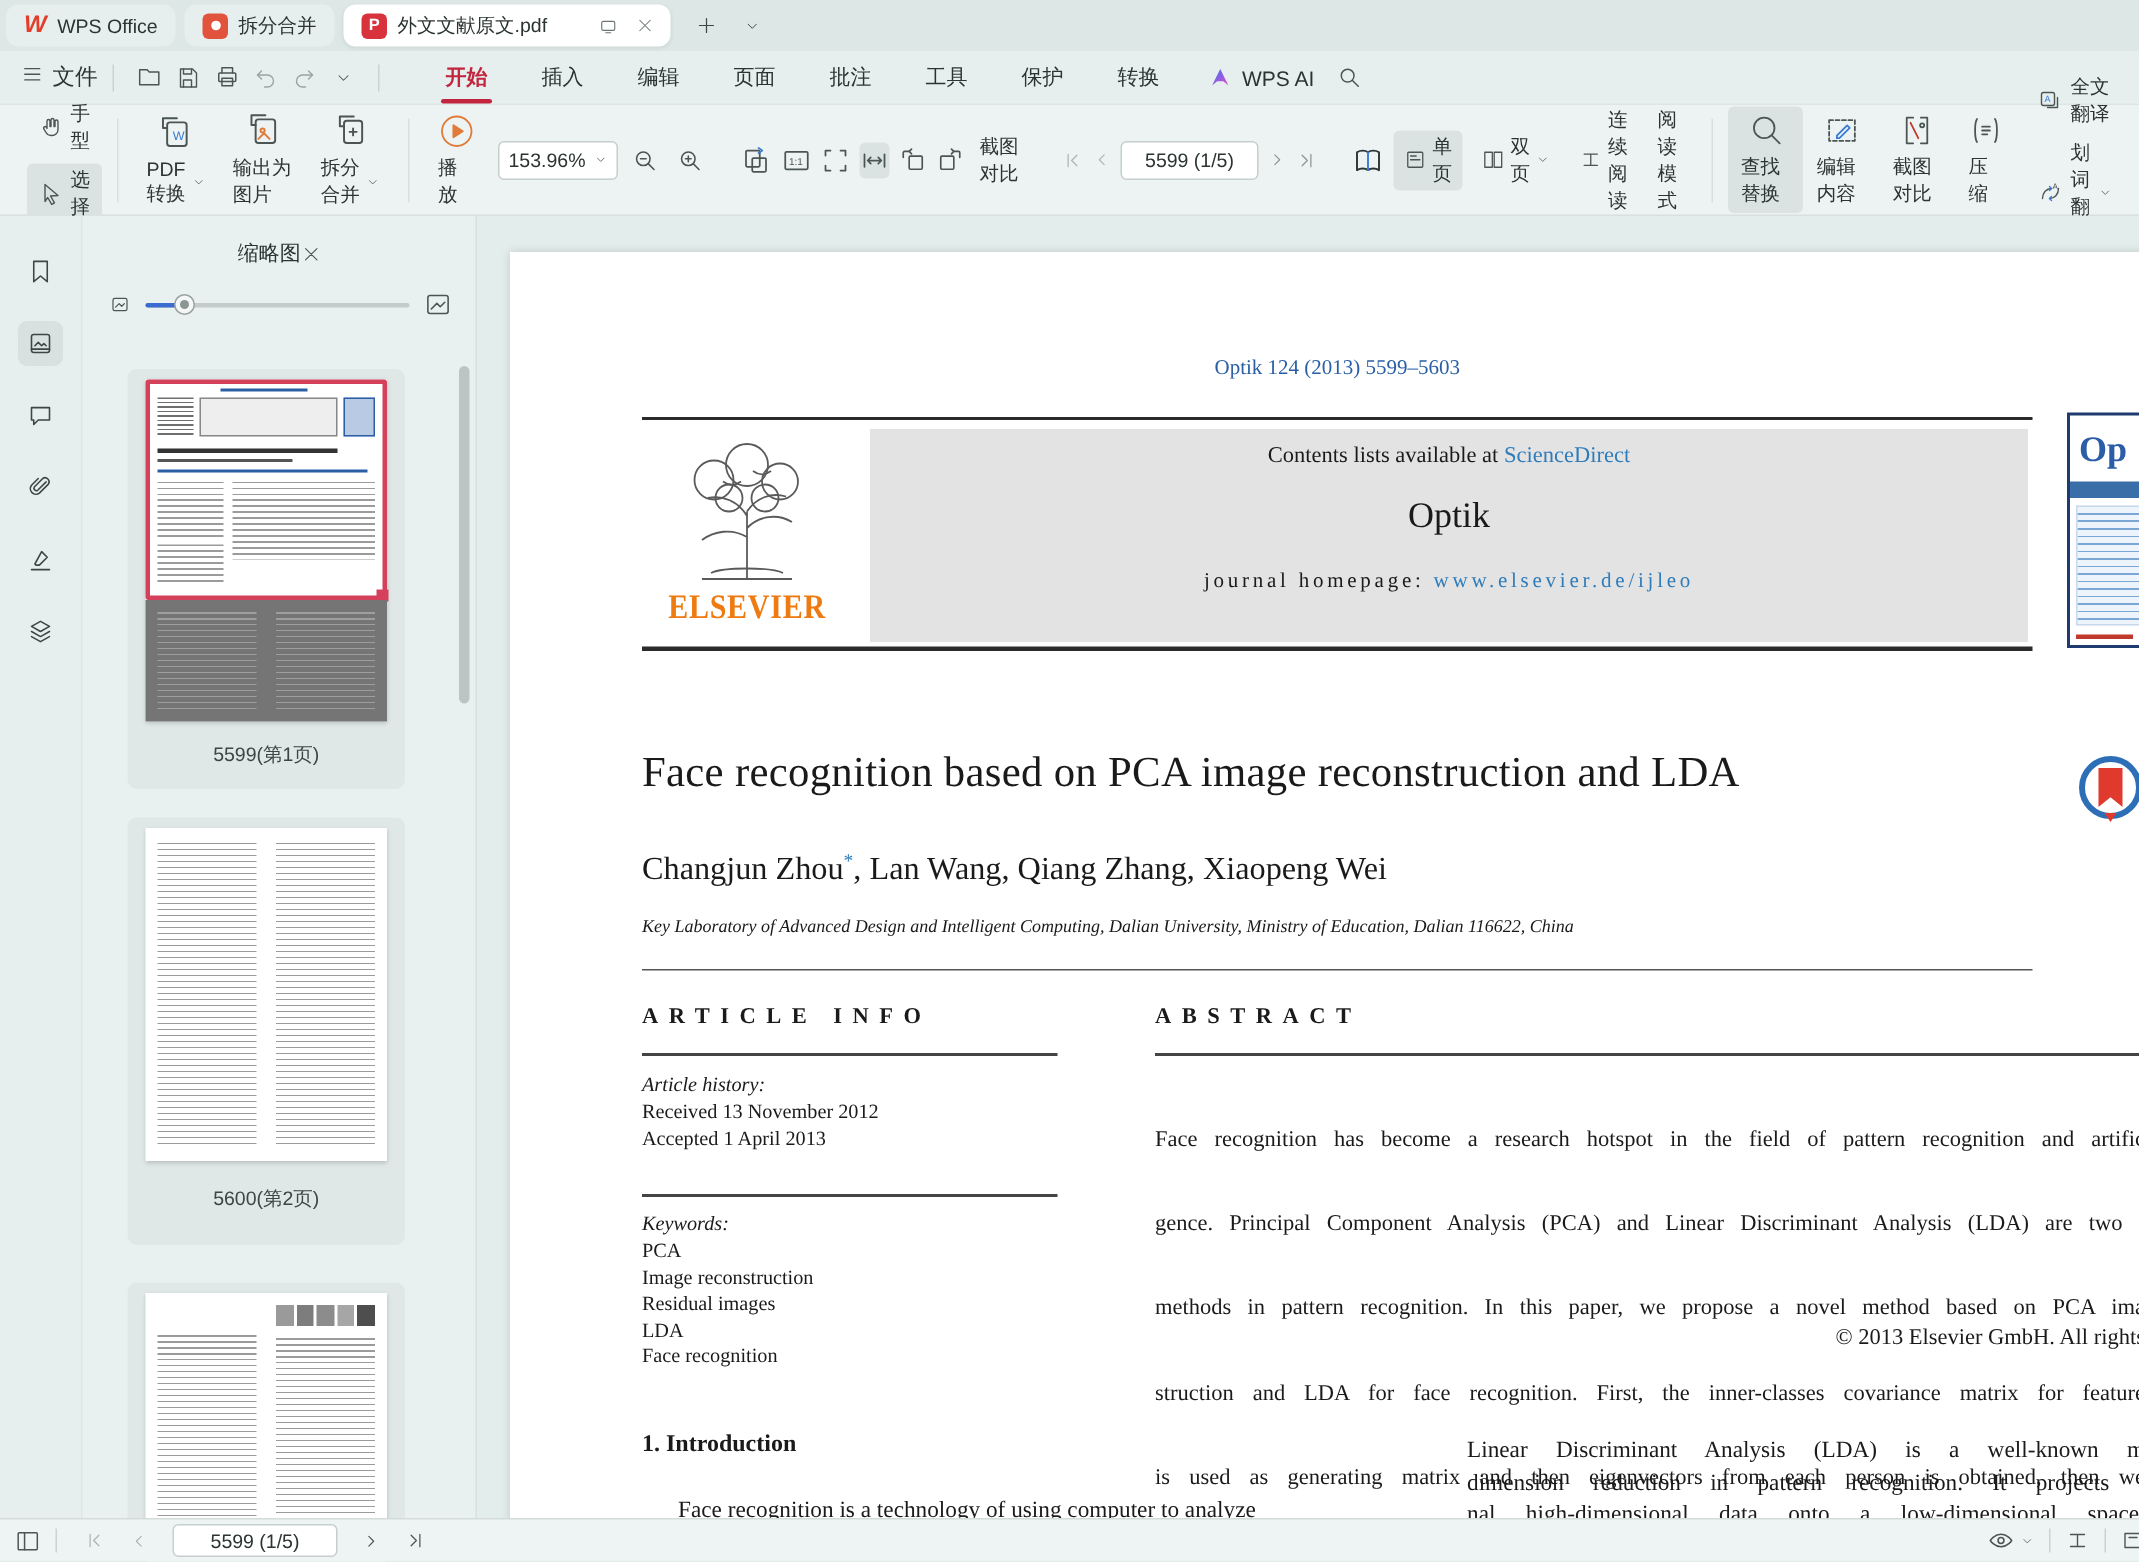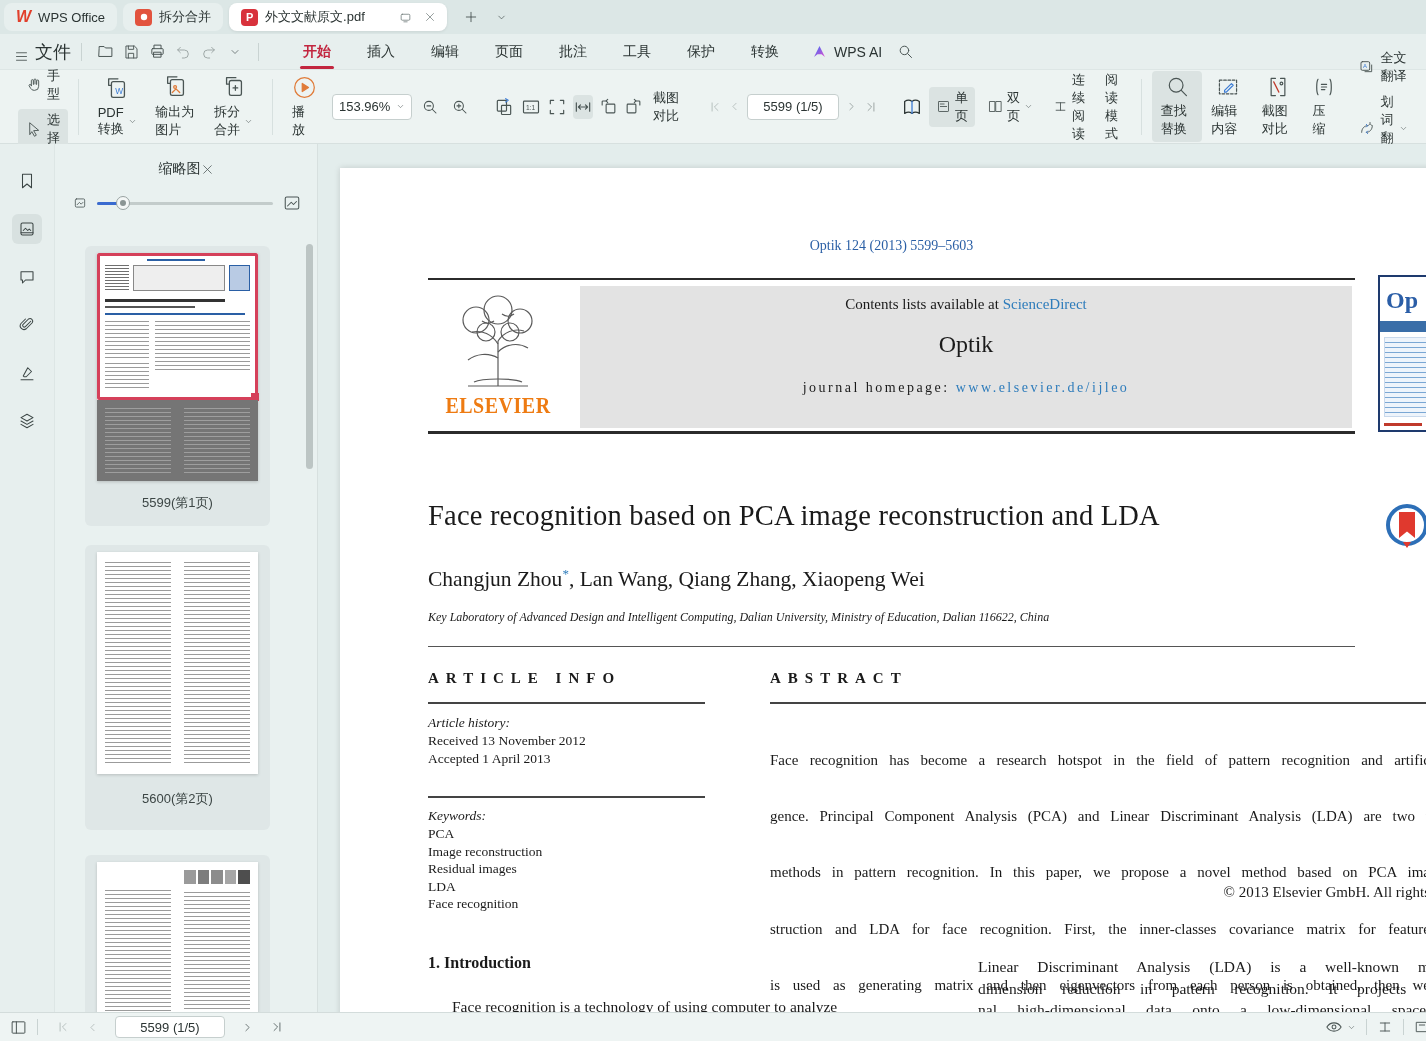--- a/index.html
+++ b/index.html
@@ -21,21 +21,21 @@
   .wps-w { color:#e13f2b; font-weight:bold; font-size:16px; font-style:italic; }
   .sq-ico { width:17px; height:17px; border-radius:4px; display:flex; align-items:center; justify-content:center;
             color:#fff; font-size:11px; font-weight:bold; }
   .docer { background:#e2533e; }
   .pdfred { background:#d8323c; }
   .tab-btn { width:18px; height:18px; display:flex; align-items:center; justify-content:center; color:#6a7574; }
   .newtab { width:24px; height:24px; margin-left:6px; display:flex; align-items:center; justify-content:center; color:#3c4645; }
 
   
   .menubar { height:36px; display:flex; align-items:center; background:#e7efee; padding:0 14px; border-bottom:1px solid #dde6e5; }
-  .mfile { display:flex; align-items:flex-end; gap:6px; font-size:18px; color:#2b3433; }
+  .mfile { display:flex; align-items:flex-start; gap:6px; font-size:15px; color:#2b3433; }
   .mdiv { width:1px; height:18px; background:#c9d3d2; margin:0 10px; }
   .mico { width:26px; height:24px; display:flex; align-items:center; justify-content:center; color:#4a5554; }
   .mitems { display:flex; align-items:center; margin-left:16px; }
   .mitem { font-size:14px; color:#2b3433; padding:0 18px; height:36px; display:flex; align-items:center; position:relative; }
   .mitem.active { color:#c2263f; font-weight:bold; }
   .mitem.active::after { content:""; position:absolute; left:50%; transform:translateX(-50%); bottom:1px;
                          width:34px; height:3px; border-radius:2px; background:#c2263f; }
   .wpsai { display:flex; align-items:center; gap:6px; font-size:14px; color:#2b3433; margin-left:14px; }
 
   

